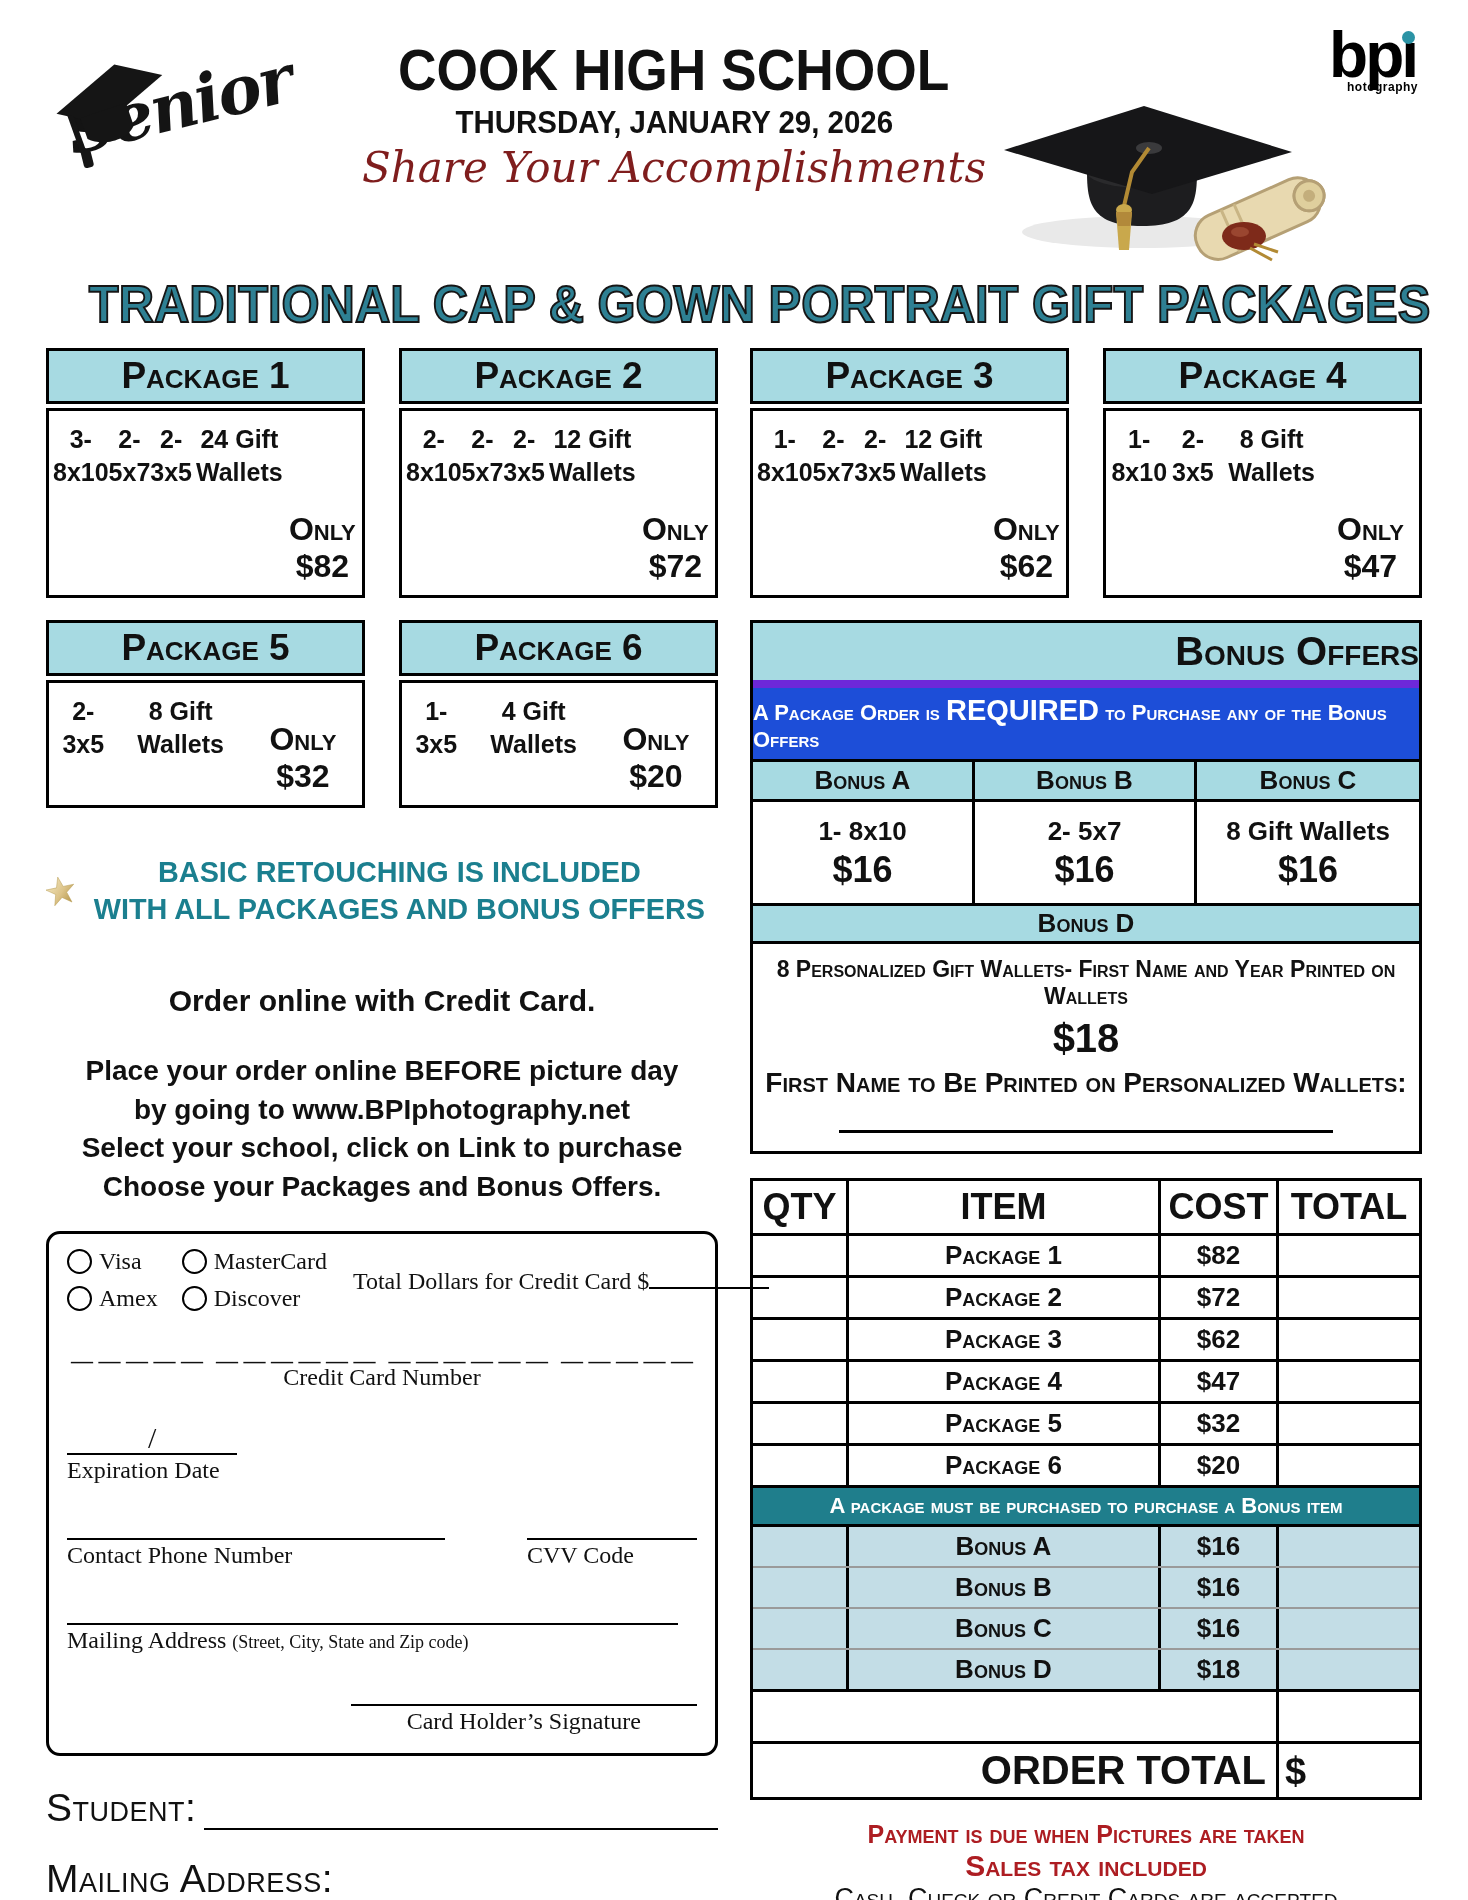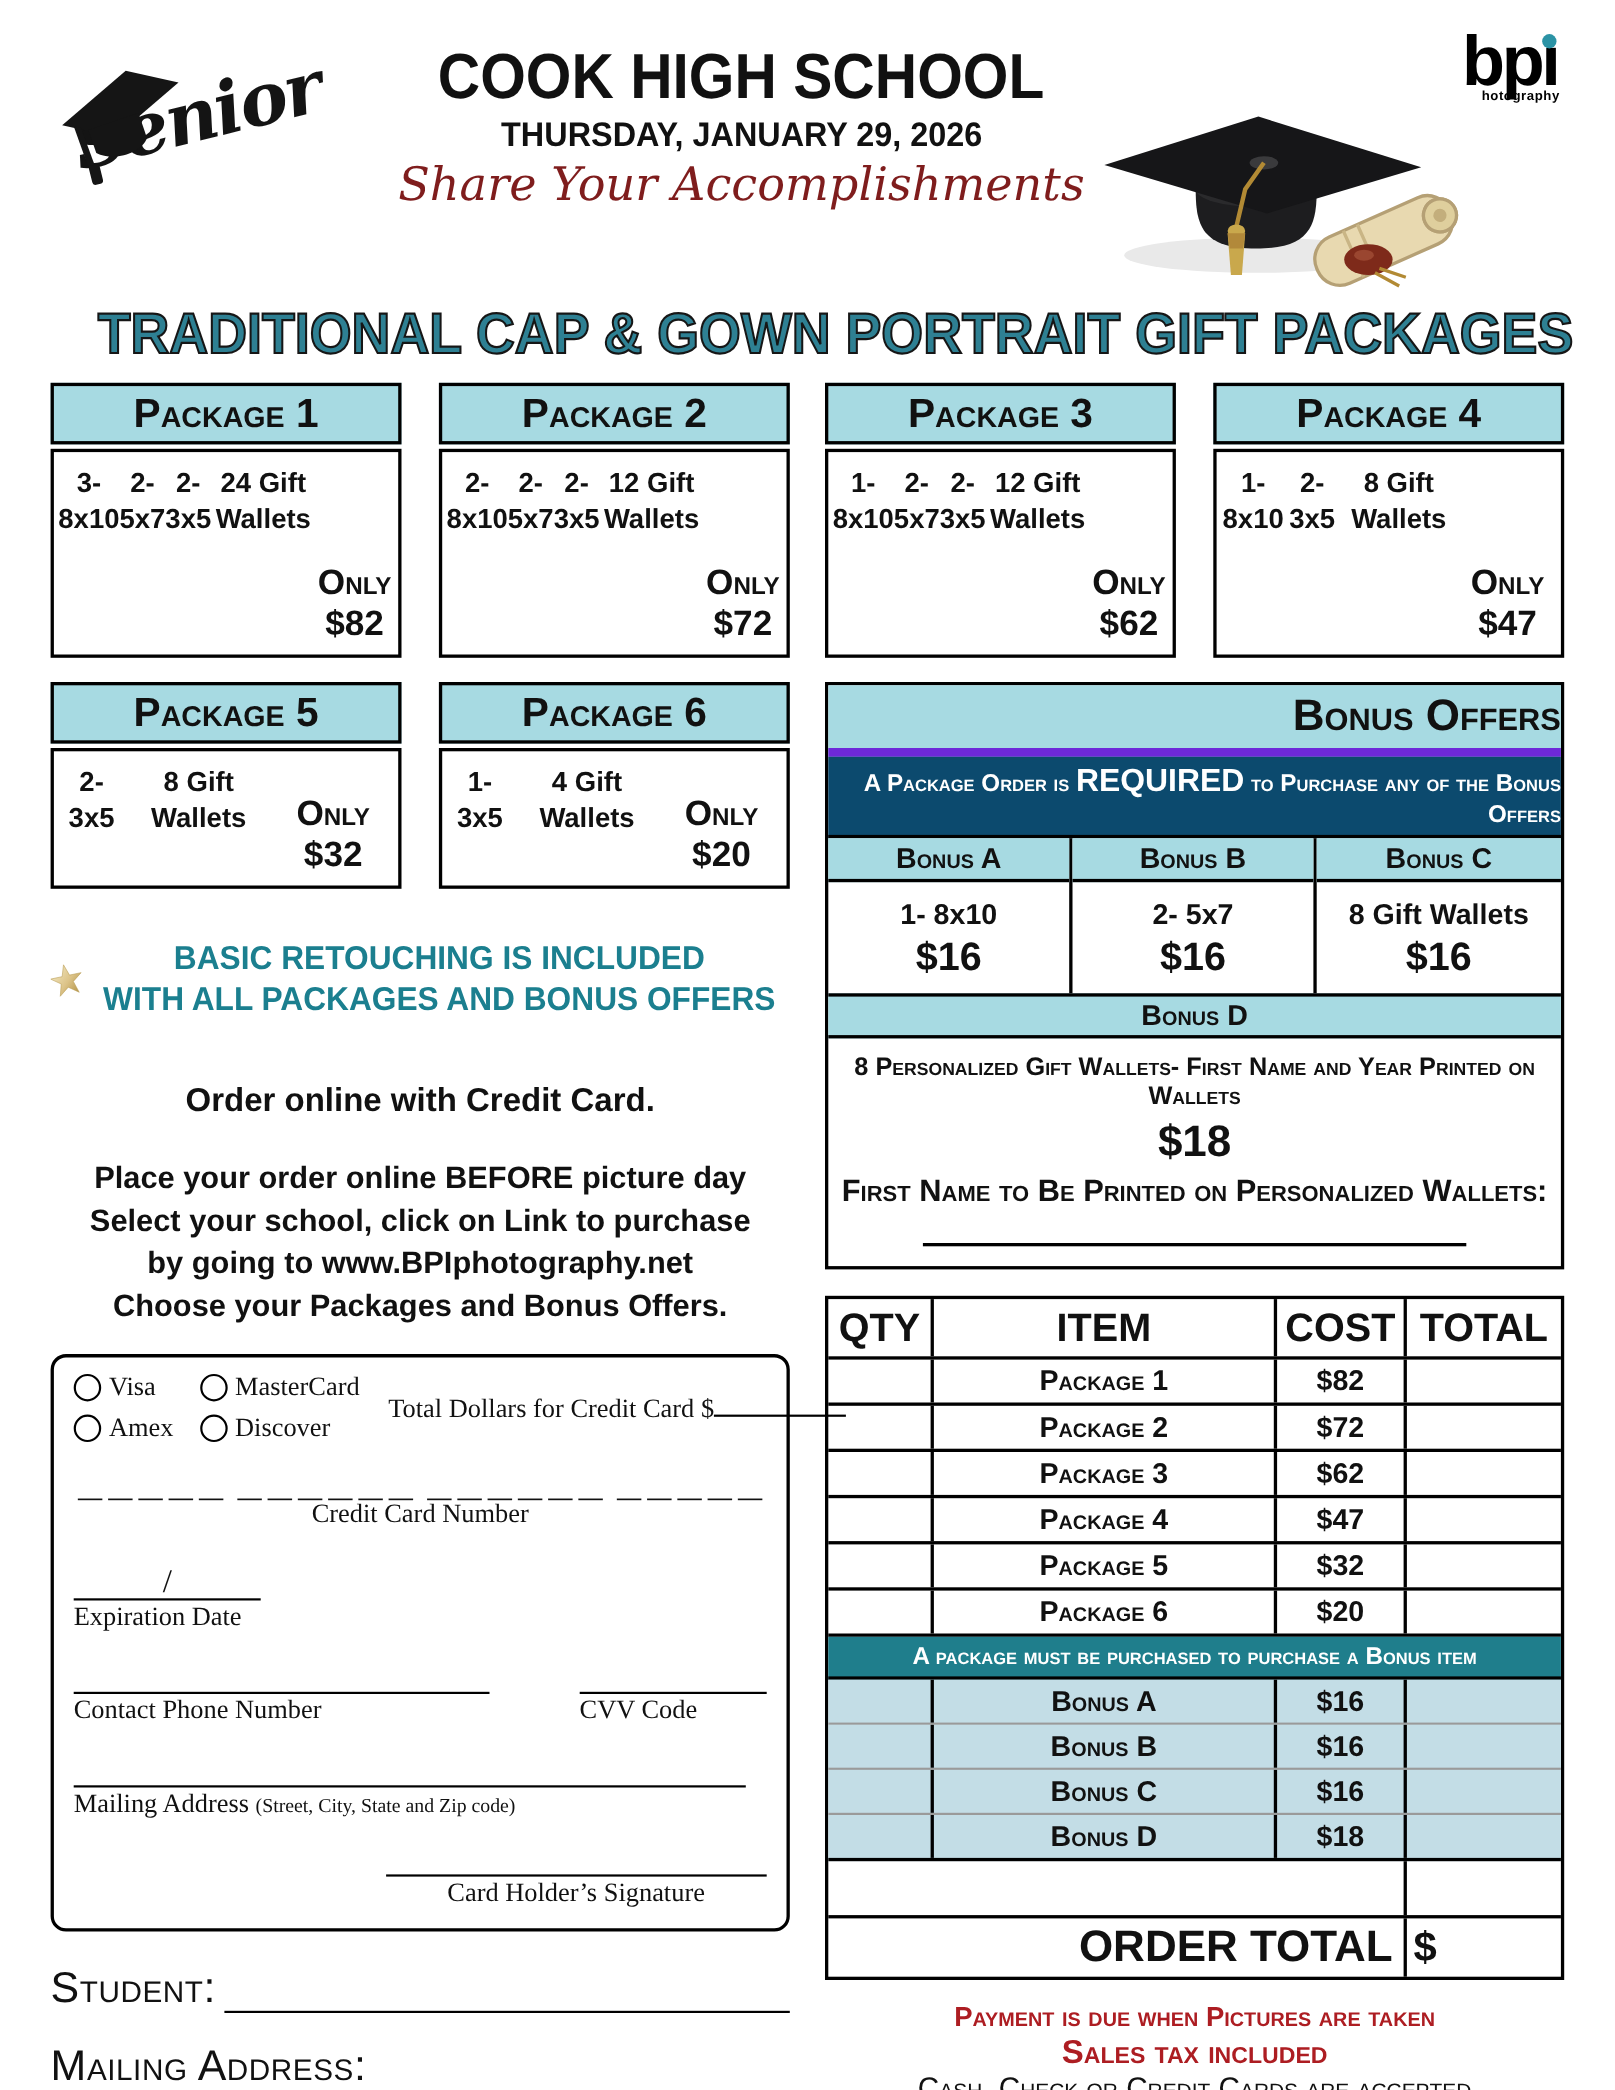--- a/index.html
+++ b/index.html
@@ -51,21 +51,21 @@
             display:flex; flex-direction:row; padding:12px 4px 10px; }
   .pkg-bd.tall { min-height:190px; }
   .pkg-bd.short { min-height:128px; }
   .pkg-item { font-size:25px; line-height:1.32; }
   .pkg-price { font-size:32px; font-variant:small-caps; margin-top:auto; padding-top:6px; }
 
   
   .bonus-box { border:3px solid #000; margin-top:22px; }
   .bonus-title { background:#a7dae2; border-bottom:8px solid #6d28d9; text-align:right;
                  font-variant:small-caps; font-weight:bold; font-size:40px; padding:6px 0; }
-  .bonus-req { background:#0c4a6e; color:#fff; border-bottom:3px solid #000; text-align:right;
+  .bonus-req { background:#1d4ed8; color:#fff; border-bottom:3px solid #000; text-align:left;
                font-variant:small-caps; font-weight:bold; font-size:22px; padding:6px 0; }
   .bonus-req .emph { font-size:29px; font-variant:normal; }
   .bonus-cols { display:grid; grid-template-columns:1fr 1fr 1fr; }
   .bcol { border-right:3px solid #000; }
   .bcol:last-child { border-right:none; }
   .bcol-hd { background:#a7dae2; border-bottom:3px solid #000; text-align:center;
              font-variant:small-caps; font-weight:bold; font-size:26px; padding:3px 0; }
   .bcol-item { font-weight:bold; font-size:26px; text-align:center; padding-top:14px; }
   .bcol-price { font-weight:bold; font-size:36px; text-align:center; padding:2px 0 12px; }
   .bonusd-bar { background:#a7dae2; border-top:3px solid #000; border-bottom:3px solid #000;
@@ -251,22 +251,22 @@
         <div class="retouch">
           <span>BASIC RETOUCHING IS INCLUDED</span><br>
           <span>WITH ALL PACKAGES AND BONUS OFFERS</span>
         </div>
       </div>
 
       <div class="order-online">Order online with Credit Card.</div>
 
       <div class="order-steps">
         <div>Place your order online BEFORE picture day</div>
+        <div>by going to www.BPIphotography.net</div>
         <div>Select your school, click on Link to purchase</div>
-        <div>by going to www.BPIphotography.net</div>
         <div>Choose your Packages and Bonus Offers.</div>
       </div>
 
       <div class="cc-box">
         <div class="cc-top">
           <div class="cc-radios">
             <div class="radio-opt">
               <span class="radio-circ"></span>
               <span>Visa</span>
             </div>

